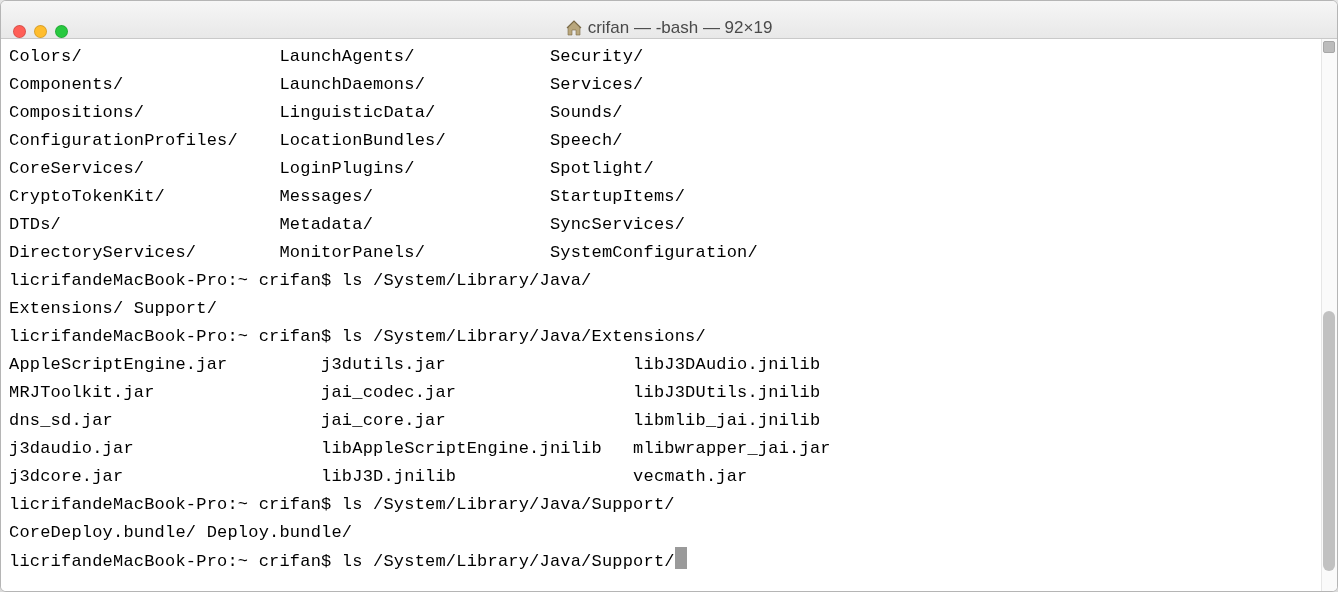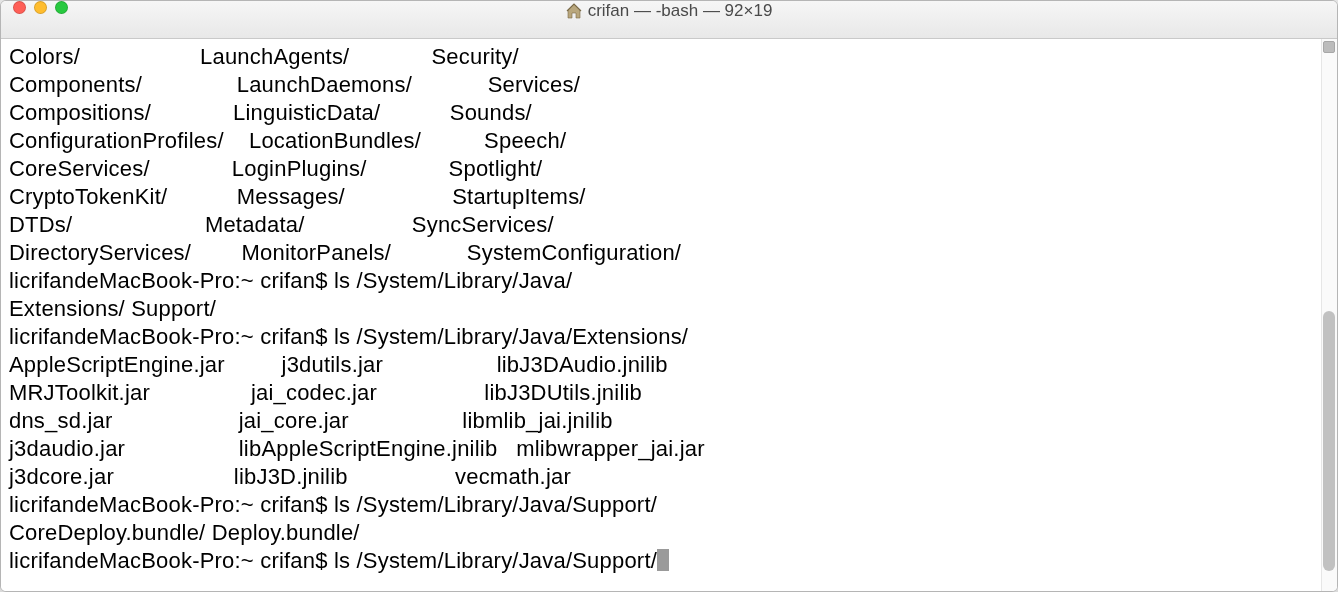--- a/index.html
+++ b/index.html
@@ -19,21 +19,21 @@
       box-shadow: 0 8px 30px rgba(0,0,0,0.2);
       display: flex;
       flex-direction: column;
       overflow: hidden;
     }
     .titlebar {
       height: 38px;
       background: linear-gradient(to bottom, #f6f6f6 0%, #e8e8e8 100%);
       border-bottom: 1px solid #c9c9c9;
       display: flex;
-      align-items: flex-start;
+      align-items: flex-end;
       position: relative;
       flex-shrink: 0;
     }
     .traffic-lights {
       display: flex;
       align-items: center;
       gap: 8px;
       padding-left: 12px;
     }
     .traffic-light {
@@ -62,22 +62,22 @@
       width: 16px;
       height: 16px;
     }
     .terminal-body {
       flex: 1;
       background: #fff;
       position: relative;
       overflow: hidden;
     }
     .terminal-content {
-      font-family: Liberation Sans, sans-serif;
-      font-size: 22px;
+      font-family: Liberation Mono, monospace;
+      font-size: 17px;
       line-height: 28px;
       color: #000;
       white-space: pre;
       padding: 4px 6px 4px 8px;
       letter-spacing: 0.2px;
     }
     .cursor {
       display: inline-block;
       width: 12px;
       height: 22px;

